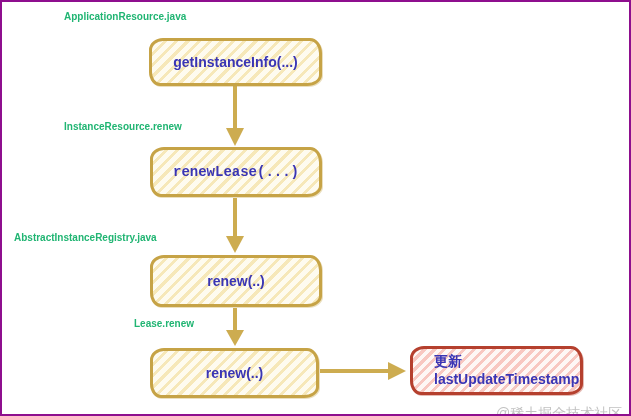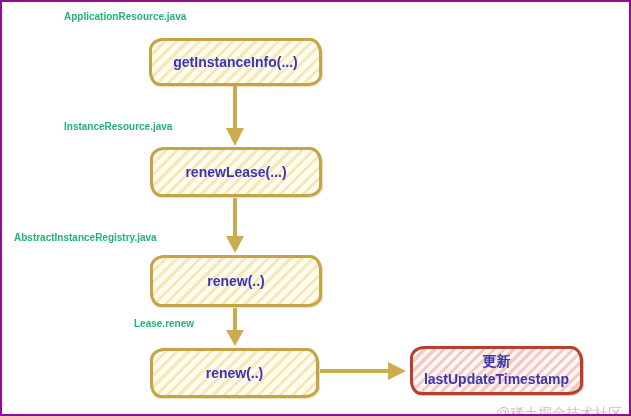--- a/index.html
+++ b/index.html
@@ -40,23 +40,24 @@
   }
   .node.result{
     border-color:#B5402E;
     background-color:#FEF7F5;
     background-image:repeating-linear-gradient(135deg,
       rgba(243,160,150,0.55) 0px, rgba(243,160,150,0.55) 3px,
       rgba(255,248,246,0) 3px, rgba(255,248,246,0) 7px);
     box-shadow:1px 1px 0 rgba(181,64,46,0.35);
   }
   .node.result .method{
-    text-align:center;
+    text-align:left;
     line-height:1.25;
     white-space:normal;
+    margin-left:21px;
   }
   .watermark{
     position:absolute;
     color:#C2C2C2;
     font-size:14px;
     white-space:nowrap;
   }
 </style>
 </head>
 <body>
@@ -75,23 +76,23 @@
       <polygon points="386,360 386,378 404,369" stroke="none"></polygon>
     </g>
   </svg>
 
   <div class="file-label" style="left:62px;top:9px;">ApplicationResource.java</div>
 
   <div class="node" style="left:147px;top:36px;width:173px;height:48px;">
     <span class="method">getInstanceInfo(...)</span>
   </div>
 
-  <div class="file-label" style="left:62px;top:119px;">InstanceResource.java</div>
+  <div class="file-label" style="left:62px;top:119px;">InstanceResource.renew</div>
 
-  <div class="node" style="left:148px;top:145px;width:172px;height:50px;">
+  <div class="node" style="left:148px;top:145px;width:172px;height:50px;font-family:Liberation Mono, monospace;">
     <span class="method">renewLease(...)</span>
   </div>
 
   <div class="file-label" style="left:12px;top:230px;">AbstractInstanceRegistry.java</div>
 
   <div class="node" style="left:148px;top:253px;width:172px;height:52px;">
     <span class="method">renew(..)</span>
   </div>
 
   <div class="file-label" style="left:132px;top:316px;">Lease.renew</div>

